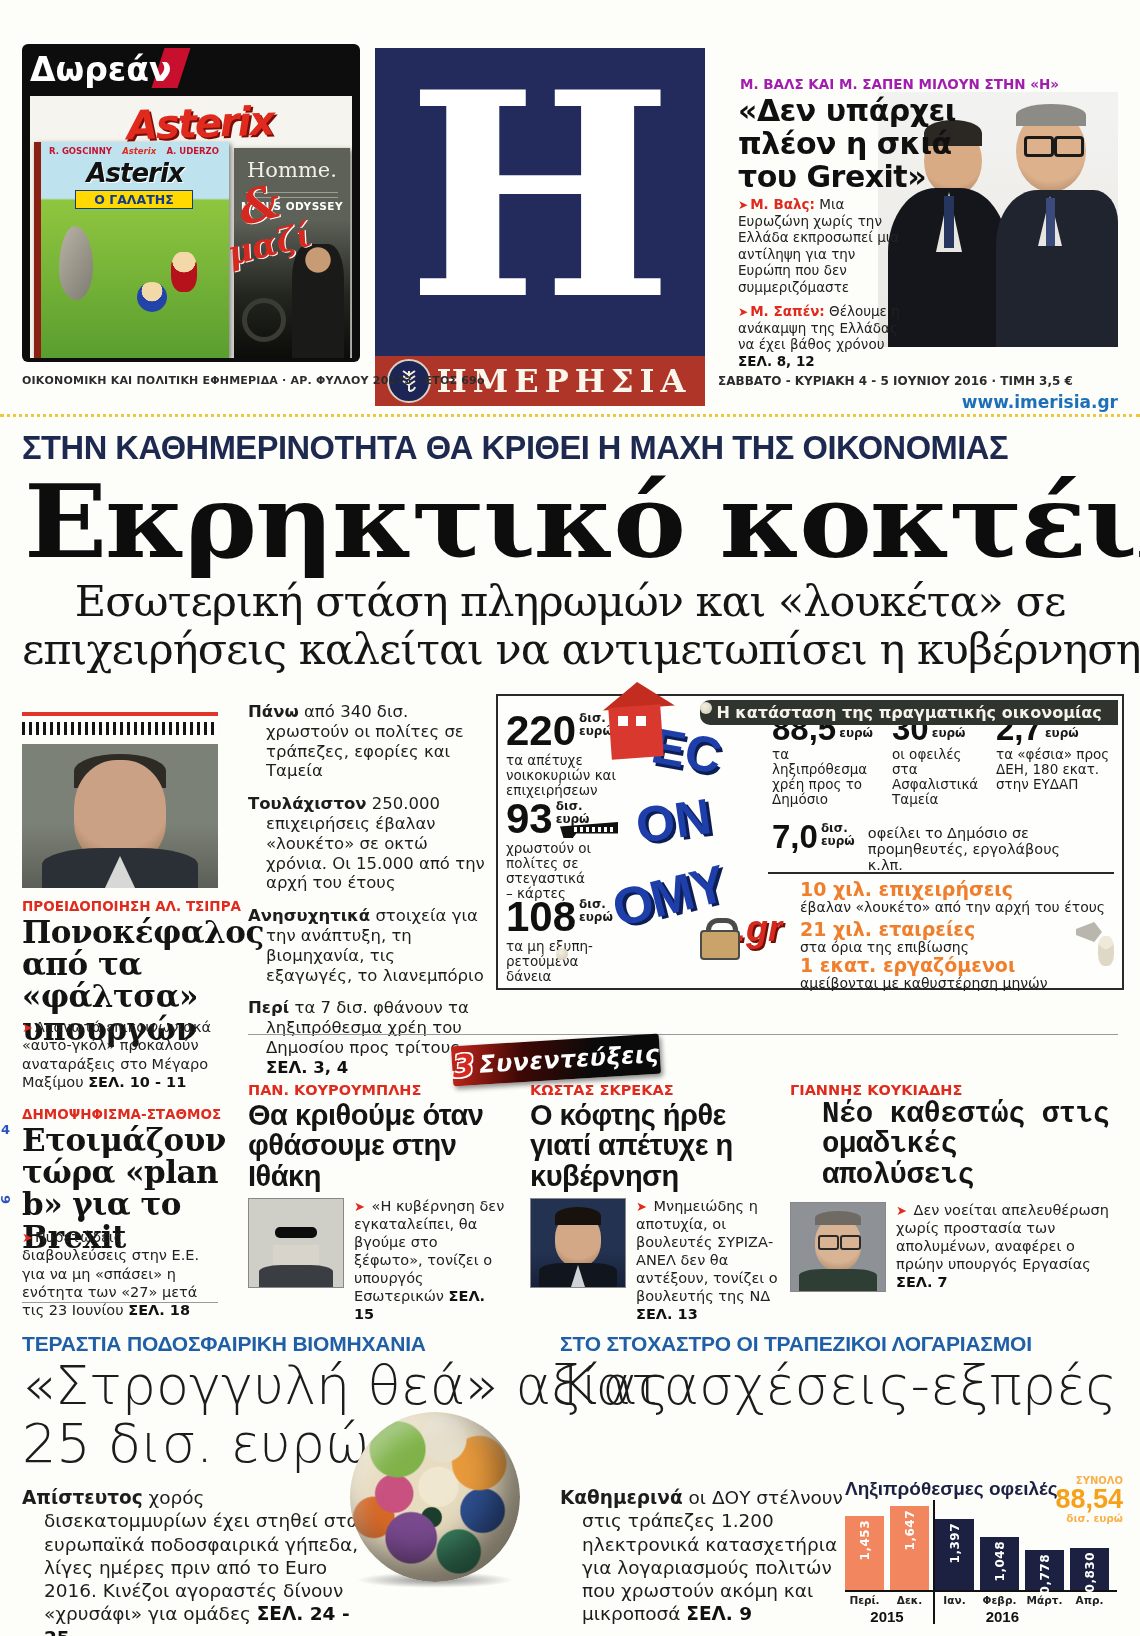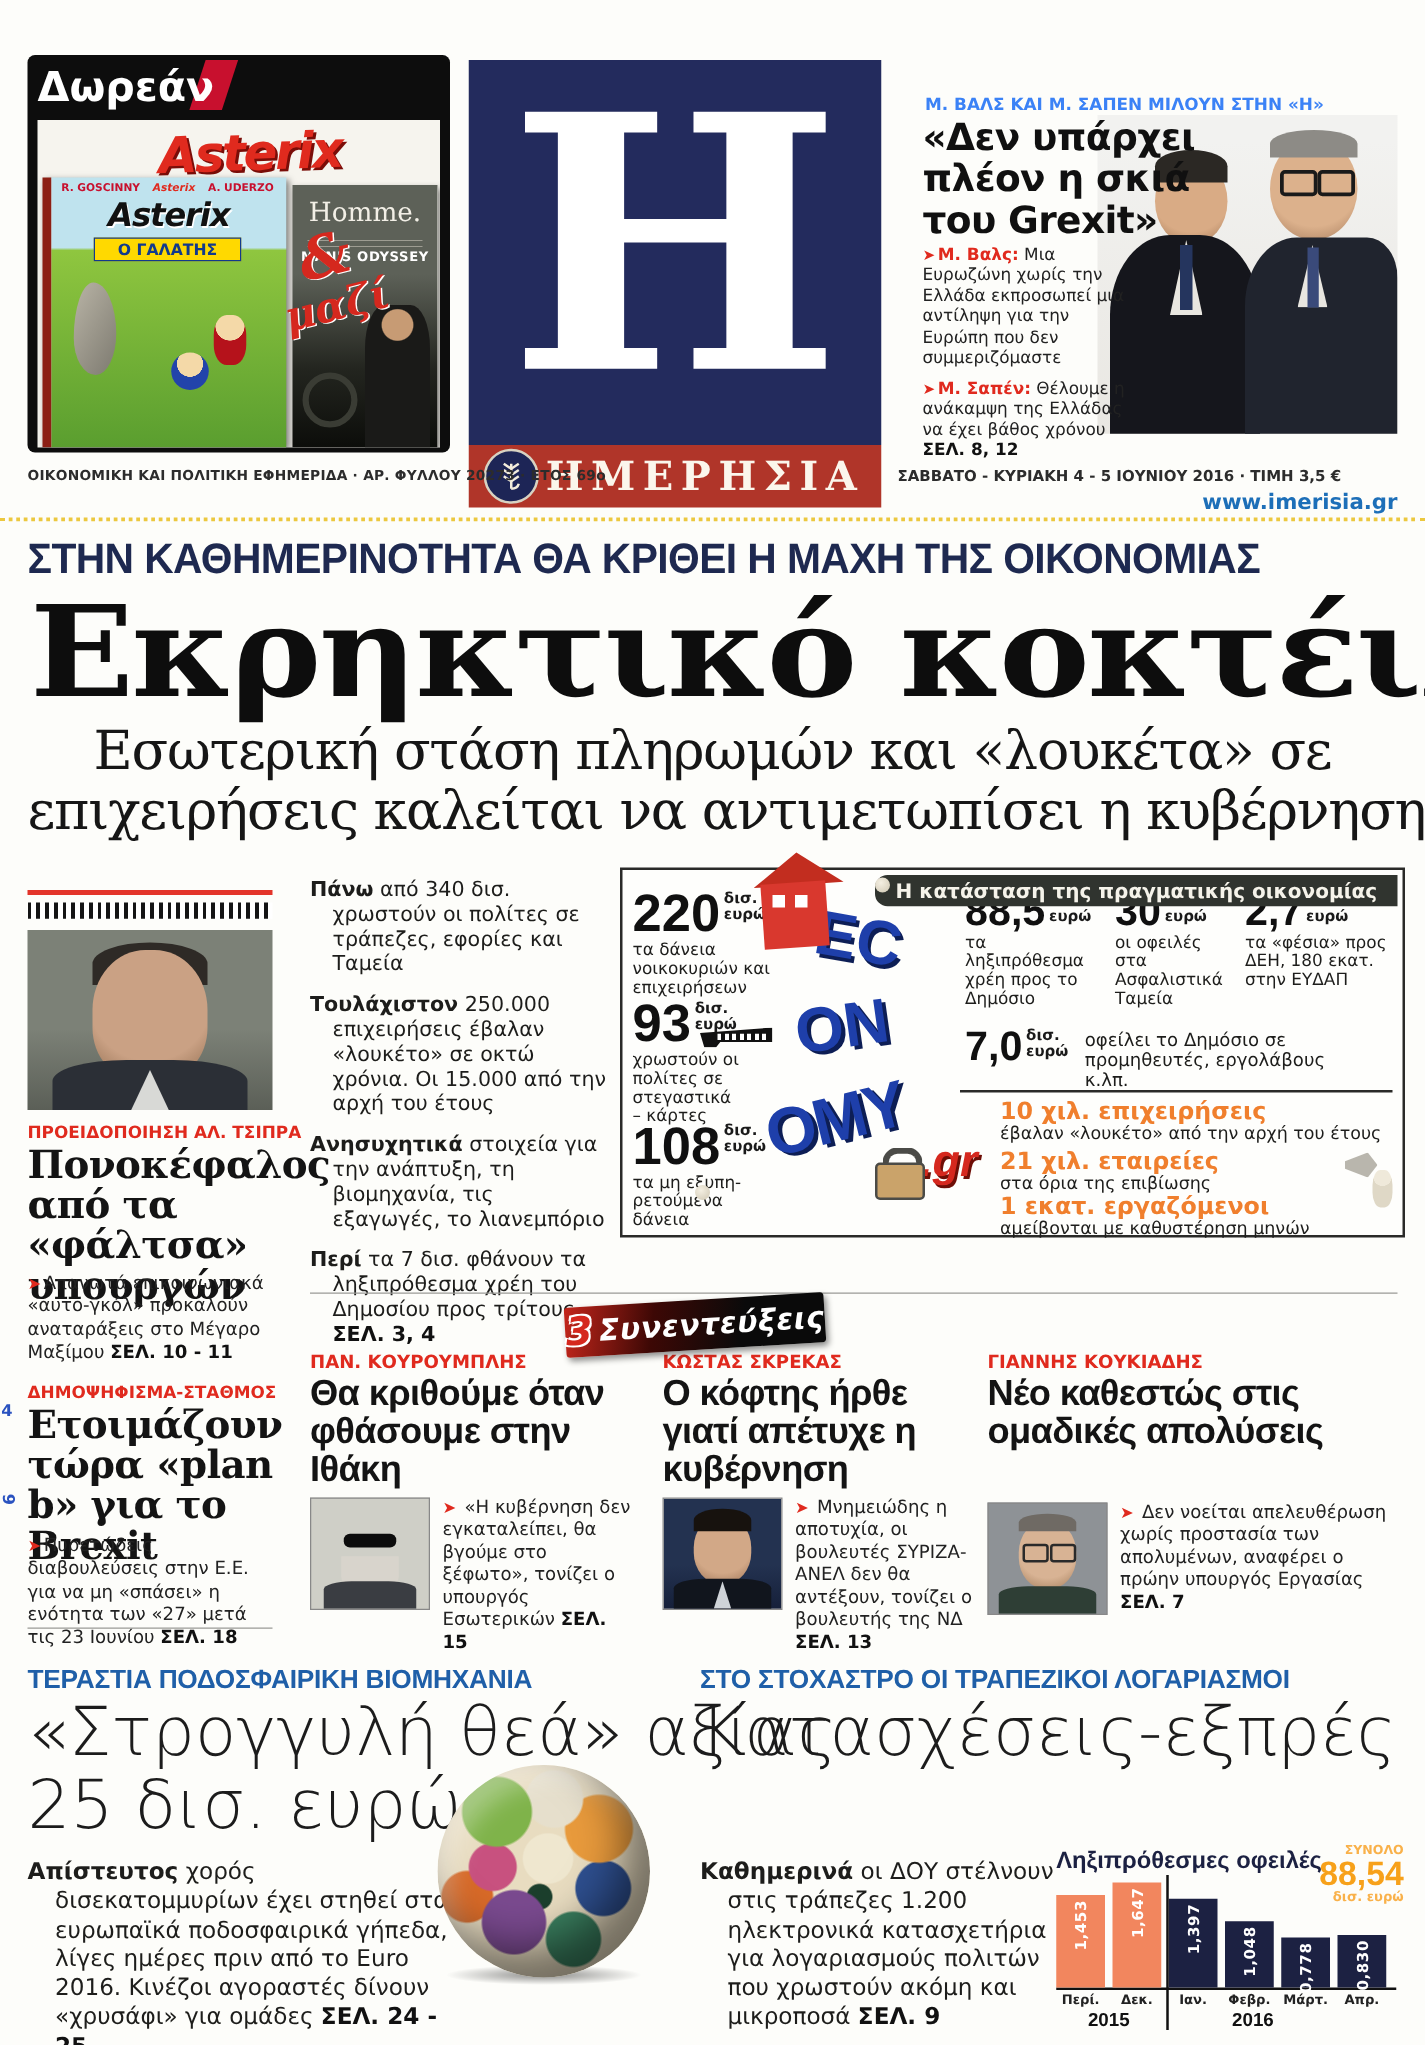--- a/index.html
+++ b/index.html
@@ -43,21 +43,21 @@
   .hletter{font-family:"DejaVu Serif",serif;font-weight:bold;font-size:282px;color:#fff;line-height:1;margin-top:-12px;}
   .redband{left:375px;top:356px;width:330px;height:50px;background:#b03529;display:flex;align-items:center;}
   .emblem{width:40px;height:40px;margin-left:12px;border-radius:50%;background:#1d2556;border:2px solid #d8d2c2;
      display:flex;align-items:center;justify-content:center;flex:0 0 auto;}
   .papername{flex:1;text-align:center;font-family:"DejaVu Serif",serif;font-weight:bold;font-size:32px;color:#fbf6ec;letter-spacing:6px;margin-right:8px;}
   .info-left{left:22px;top:374px;font-size:11px;font-weight:bold;color:#2c2c2c;letter-spacing:.2px;}
   .info-right{left:718px;top:374px;font-size:12px;font-weight:bold;color:#2c2c2c;}
   .website{left:898px;top:392px;width:220px;text-align:right;font-size:17px;font-weight:bold;color:#1d6fb8;}
   .gold-rule{left:0;top:414px;width:1140px;border-top:3px dotted #ecc83f;}
   
-  .gx-kicker{left:740px;top:76px;font-size:13.5px;font-weight:bold;color:#3b82f6;}
+  .gx-kicker{left:740px;top:76px;font-size:13.5px;font-weight:bold;color:#a21caf;}
   .gx-head{left:738px;top:94px;width:270px;font-size:30px;font-weight:900;color:#101010;line-height:1.1;letter-spacing:-.5px;}
   .gx-photo{left:878px;top:92px;width:240px;height:255px;background:linear-gradient(180deg,#f2f2f0 0 8%,#e9e7e2 100%);overflow:hidden;}
   .vp-head{position:absolute;border-radius:50%;}
   .gx-bullets{left:738px;top:196px;width:170px;font-size:13.5px;line-height:1.22;color:#222;}
   .bul{margin:0 0 8px 0;}
   .arr::before{content:"➤";}
   .arr{color:#e02a1e;font-size:.9em;margin-right:2px;}
   .redlead{color:#e02a1e;font-weight:bold;}
   .pg{font-weight:bold;color:#111;}
   
@@ -281,21 +281,21 @@
     <p><b>Πάνω</b><span> από 340 δισ. χρωστούν οι πολίτες σε τράπεζες, εφορίες και Ταμεία</span></p>
     <p><b>Τουλάχιστον</b><span> 250.000 επιχειρήσεις έβαλαν «λουκέτο» σε οκτώ χρόνια. Οι 15.000 από την αρχή του έτους</span></p>
     <p><b>Ανησυχητικά</b><span> στοιχεία για την ανάπτυξη, τη βιομηχανία, τις εξαγωγές, το λιανεμπόριο</span></p>
     <p><b>Περί</b><span> τα 7 δισ. φθάνουν τα ληξιπρόθεσμα χρέη του Δημοσίου προς τρίτους  </span><span class="pg">ΣΕΛ. 3, 4</span></p>
   </div>
 
   <div class="abs ig"></div>
   <div class="abs ig-title">Η κατάσταση της πραγματικής οικονομίας</div>
   <div class="abs ig-stat lstat" style="left:506px;top:712px;">
     <span class="num">220</span><span class="units"><span>δισ.</span><br><span>ευρώ</span></span>
-    <div class="lbl">τα δάνεια νοικοκυριών και επιχειρήσεων</div>
+    <div class="lbl">τα απέτυχε νοικοκυριών και επιχειρήσεων</div>
   </div>
   <div class="abs ig-stat lstat" style="left:506px;top:800px;">
     <span class="num">93</span><span class="units"><span>δισ.</span><br><span>ευρώ</span></span>
     <div class="lbl" style="width:86px;">χρωστούν οι πολίτες σε στεγαστικά – κάρτες</div>
   </div>
   <div class="abs ig-stat lstat" style="left:506px;top:898px;">
     <span class="num">108</span><span class="units"><span>δισ.</span><br><span>ευρώ</span></span>
     <div class="lbl" style="width:92px;">τα μη εξυπη- ρετούμενα δάνεια</div>
   </div>
 
@@ -375,21 +375,21 @@
     <div class="iv-photo" style="background:linear-gradient(180deg,#233250 0 60%,#16203a 100%);">
       <div class="ph-head" style="background:radial-gradient(circle at 50% 40%,#d2a887 0 60%,#9a7154 100%);"></div>
       <div style="position:absolute;left:24px;top:8px;width:46px;height:18px;border-radius:50% 50% 0 0;background:#17120e;"></div>
       <div style="position:absolute;left:8px;top:64px;width:78px;height:24px;background:#11151d;border-radius:32% 32% 0 0;"></div>
       <div style="position:absolute;left:40px;top:66px;width:14px;height:22px;background:#cfd3d8;clip-path:polygon(50% 0,100% 100%,0 100%);"></div>
     </div>
     <p class="iv-text" style="margin:0;"><span class="arr"></span><span> Μνημειώδης η αποτυχία, οι βουλευτές ΣΥΡΙΖΑ-ΑΝΕΛ δεν θα αντέξουν, τονίζει ο βουλευτής της ΝΔ  </span><span class="pg">ΣΕΛ. 13</span></p>
   </div>
 
   <div class="abs iv-kicker" style="left:790px;top:1082px;">ΓΙΑΝΝΗΣ ΚΟΥΚΙΑΔΗΣ</div>
-  <div class="abs iv-head" style="left:790px;top:1100px;width:300px;">Νέο καθεστώς στις ομαδικές απολύσεις</div>
+  <div class="abs iv-head" style="left:822px;top:1100px;width:300px;font-family:Liberation Mono, monospace;">Νέο καθεστώς στις ομαδικές απολύσεις</div>
   <div class="abs iv-row" style="left:790px;top:1202px;width:330px;">
     <div class="iv-photo" style="background:#8e9296;">
       <div class="ph-head" style="background:radial-gradient(circle at 50% 40%,#d8b394 0 60%,#a07a58 100%);"></div>
       <div style="position:absolute;left:24px;top:8px;width:46px;height:14px;border-radius:50% 50% 0 0;background:#6f6a64;"></div>
       <div style="position:absolute;left:27px;top:32px;width:17px;height:11px;border:2px solid #2a2a2a;border-radius:3px;"></div>
       <div style="position:absolute;left:49px;top:32px;width:17px;height:11px;border:2px solid #2a2a2a;border-radius:3px;"></div>
       <div style="position:absolute;left:8px;top:66px;width:78px;height:22px;background:#2e3e35;border-radius:30% 30% 0 0;"></div>
     </div>
     <p class="iv-text" style="margin:0;"><span class="arr"></span><span> Δεν νοείται απελευθέρωση χωρίς προστασία των απολυμένων, αναφέρει ο πρώην υπουργός Εργασίας  </span><span class="pg">ΣΕΛ. 7</span></p>
   </div>

